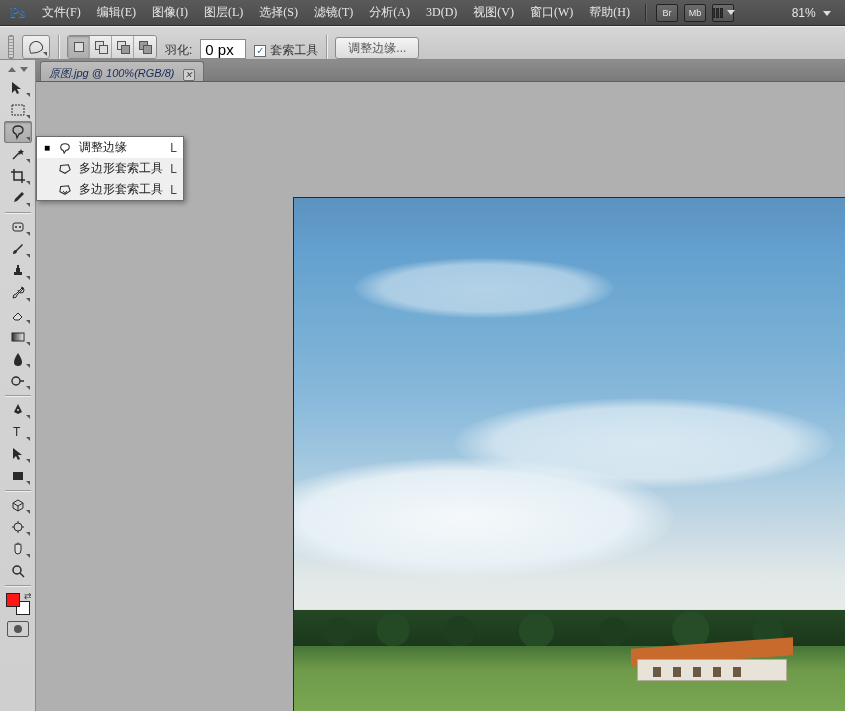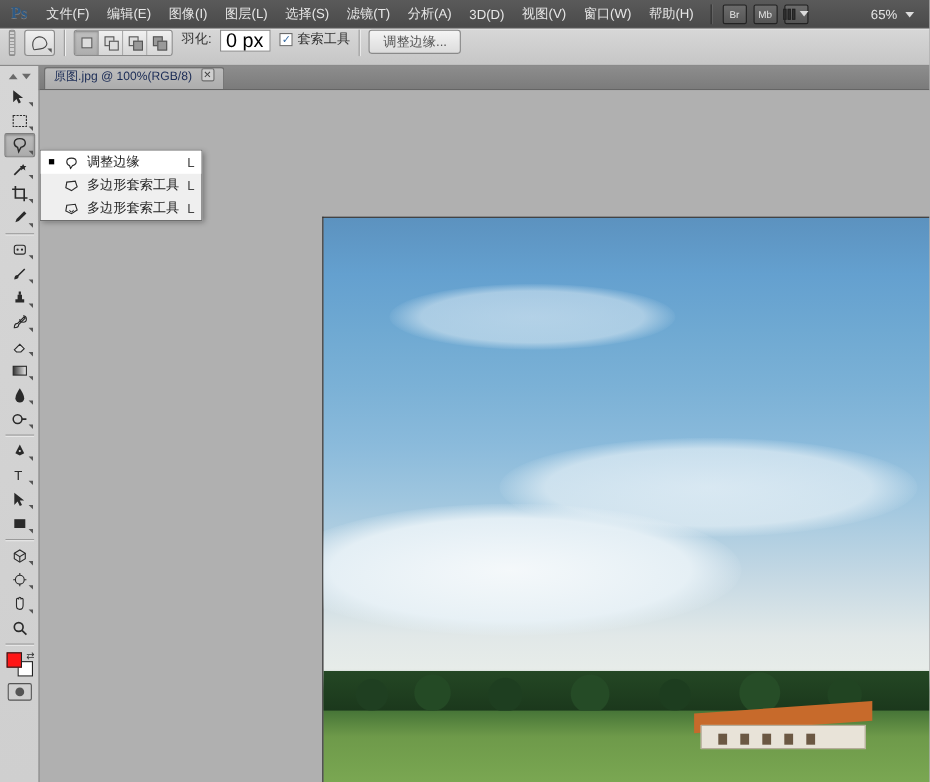--- a/index.html
+++ b/index.html
@@ -16,41 +16,41 @@
     border-bottom: 1px solid #2d2d2d;
     gap: 2px;
   }
   .ps-logo {
     font-family: Georgia, serif;
     font-size: 15px; font-weight: bold;
     color: #2e5b87;
     text-shadow: 0 1px 0 rgba(255,255,255,.25);
     padding: 0 8px 0 2px;
   }
-  .menu-item { padding: 4px 7px; border-radius: 2px; cursor: default; white-space: nowrap; }
+  .menu-item { padding: 4px 7px; border-radius: 2px; cursor: default; white-space: nowrap; font-family: Liberation Serif, serif; }
   .menu-spacer { flex:1; }
   .menu-divider { width:1px; height:18px; background:#2d2d2d; margin:0 6px; box-shadow:1px 0 0 rgba(255,255,255,.12);}
   .menu-chip {
     width:22px; height:18px; border:1px solid #222; border-radius:2px;
     background:linear-gradient(#6c6c6c,#555);
     display:flex;align-items:center;justify-content:center;
     font-size:9px; color:#e7e7e7; margin:0 2px;
   }
   .film-icon { display:flex; gap:1px; }
   .film-icon span{width:3px;height:10px;background:#333;border:1px solid #222;}
   .zoom-box { padding:0 6px; font-size:12px; }
   .tri-down { width:0;height:0;border-left:4px solid transparent;border-right:4px solid transparent;border-top:5px solid #ddd; margin-left:4px;}
 
   
   .optionsbar {
     height: 34px;
     background: linear-gradient(#d7d7d7,#c6c6c6);
     border-top:1px solid #efefef;
     border-bottom:1px solid #8a8a8a;
-    display:flex; align-items:flex-start;
+    display:flex; align-items:flex-end;
     padding:0 8px; gap:8px;
     font-size:12px; color:#333;
   }
   .handle { width:6px; height:24px;
     background: repeating-linear-gradient(#9a9a9a,#9a9a9a 1px,#d1d1d1 1px,#d1d1d1 3px);
     border:1px solid #8a8a8a; border-radius:2px;
   }
   .tool-swatch {
     width:28px;height:24px;border:1px solid #8a8a8a;border-radius:3px;
     background:linear-gradient(#f0f0f0,#d7d7d7);
@@ -60,40 +60,40 @@
   .lasso-mini { width:14px;height:12px;border:1.5px solid #444;border-radius:50% 50% 50% 10%/60% 60% 40% 40%; transform:rotate(-8deg);}
   .opt-divider{width:1px;height:24px;background:#9a9a9a;box-shadow:1px 0 0 #efefef;}
   .mode-group{display:flex;border:1px solid #8a8a8a;border-radius:3px;overflow:hidden;}
   .mode-btn{width:22px;height:22px;background:linear-gradient(#f0f0f0,#d7d7d7);border-right:1px solid #a7a7a7;display:flex;align-items:center;justify-content:center;}
   .mode-btn:last-child{border-right:none;}
   .mode-btn.active{background:linear-gradient(#bfbfbf,#aeaeae);box-shadow:inset 0 1px 2px rgba(0,0,0,.3);}
   .sq{width:10px;height:10px;border:1px solid #555;background:#ddd;}
   .sq2{position:relative;width:12px;height:12px;}
   .sq2 .a,.sq2 .b{position:absolute;width:9px;height:9px;border:1px solid #555;background:#ddd;}
   .sq2 .a{left:0;top:0;} .sq2 .b{left:4px;top:4px;}
-  .num-input{width:46px;height:20px;border:1px solid #8a8a8a;background:#fff;padding:0 4px;font-size:18px;}
+  .num-input{width:46px;height:20px;border:1px solid #8a8a8a;background:#fff;padding:0 4px;font-size:15px;}
   .chk{width:12px;height:12px;border:1px solid #6b6b6b;background:#fff;display:inline-flex;align-items:center;justify-content:center;margin-right:4px;}
   .chk::after{content:"✓";font-size:10px;color:#3b6ea5;}
   .btn{
     height:22px;padding:0 12px;border:1px solid #8a8a8a;border-radius:3px;
     background:linear-gradient(#f4f4f4,#dcdcdc);font-size:12px;color:#555;
   }
 
   
   .tabstrip{
     height:22px;background:linear-gradient(#8d8d8d,#7b7b7b);
     display:flex;align-items:flex-end;padding-left:40px;
     border-bottom:1px solid #5e5e5e;
   }
   .doc-tab{
     height:20px;background:linear-gradient(#bdbdbd,#adadad);
     border:1px solid #6e6e6e;border-bottom:none;
     border-radius:3px 3px 0 0;
-    display:flex;align-items:flex-start;gap:8px;
-    padding:0 8px;font-size:11px;color:#1a2b55;
+    display:flex;align-items:flex-end;gap:8px;
+    padding:0 8px;font-size:11px;color:#1a2b55;font-style:italic;
   }
   .doc-close{width:12px;height:12px;border:1px solid #6e6e6e;border-radius:2px;display:flex;align-items:center;justify-content:center;font-size:9px;color:#444;background:#cfcfcf;}
 
   
   .workspace{position:absolute;left:36px;top:82px;right:0;bottom:0;background:#b0b0b0;}
   .canvas{
     position:absolute; left:257px; top:115px; right:0; bottom:0;
     border:1px solid #2b2b2b; border-right:none; border-bottom:none;
     background:linear-gradient(to bottom,
       #5c92bf 0%, #64a0cf 10%, #6fa9d2 20%, #7bb1d6 30%,
@@ -188,21 +188,21 @@
   <div class="menu-chip">
     <div class="film-icon">
         <span></span>
         <span></span>
         <span></span>
       </div>
     <div class="tri-down"></div>
   </div>
   <div class="menu-spacer"></div>
   <div class="zoom-box">
-    <span>65%</span>
+    <span>81%</span>
     <span class="tri-down" style="display:inline-block;vertical-align:middle;"></span>
   </div>
 </div>
 
 <div class="optionsbar">
   <div class="handle"></div>
   <div class="tool-swatch">
     <div class="lasso-mini"></div>
     <div class="tri"></div>
   </div>

